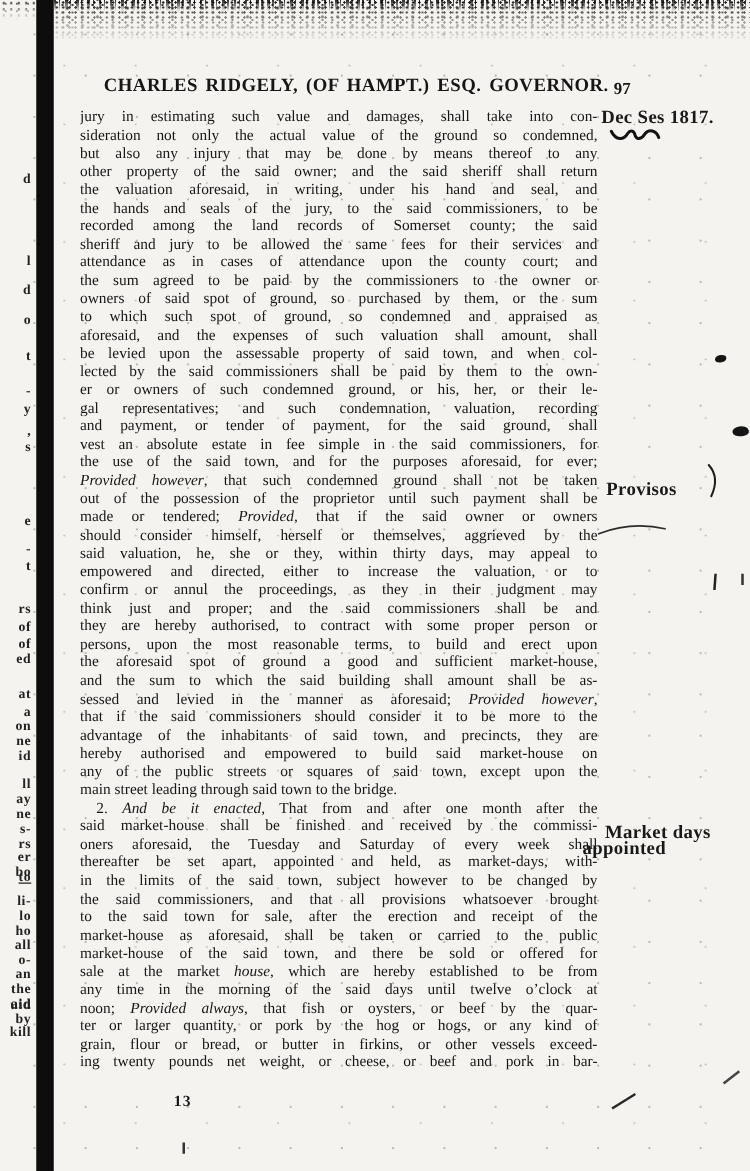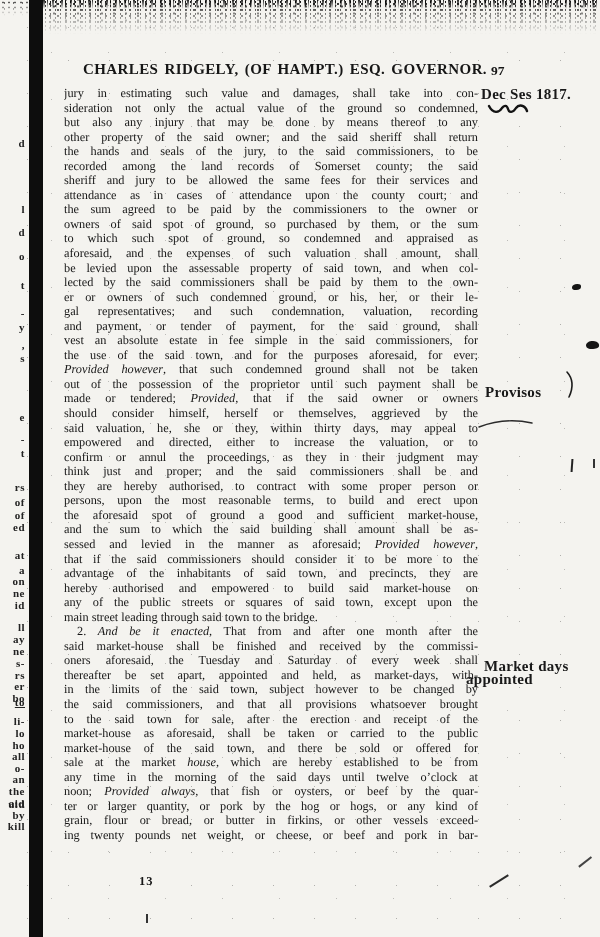--- a/index.html
+++ b/index.html
@@ -147,20 +147,21 @@
 
   <div class="header-title">CHARLES RIDGELY, (OF HAMPT.) ESQ. GOVERNOR.</div>
   <div class="page-number">97</div>
 
   <div class="body-text">
     <div class="para">
         <div class="line">jury in estimating such value and damages, shall take into con-</div>
         <div class="line">sideration not only the actual value of the ground so condemned,</div>
         <div class="line">but also any injury that may be done by means thereof to any</div>
         <div class="line">other property of the said owner; and the said sheriff shall return</div>
+        <div class="line">the valuation aforesaid, in writing, under his hand and seal, and</div>
         <div class="line">the hands and seals of the jury, to the said commissioners, to be</div>
         <div class="line">recorded among the land records of Somerset county; the said</div>
         <div class="line">sheriff and jury to be allowed the same fees for their services and</div>
         <div class="line">attendance as in cases of attendance upon the county court; and</div>
         <div class="line">the sum agreed to be paid by the commissioners to the owner or</div>
         <div class="line">owners of said spot of ground, so purchased by them, or the sum</div>
         <div class="line">to which such spot of ground, so condemned and appraised as</div>
         <div class="line">aforesaid, and the expenses of such valuation shall amount, shall</div>
         <div class="line">be levied upon the assessable property of said town, and when col-</div>
         <div class="line">lected by the said commissioners shall be paid by them to the own-</div>

